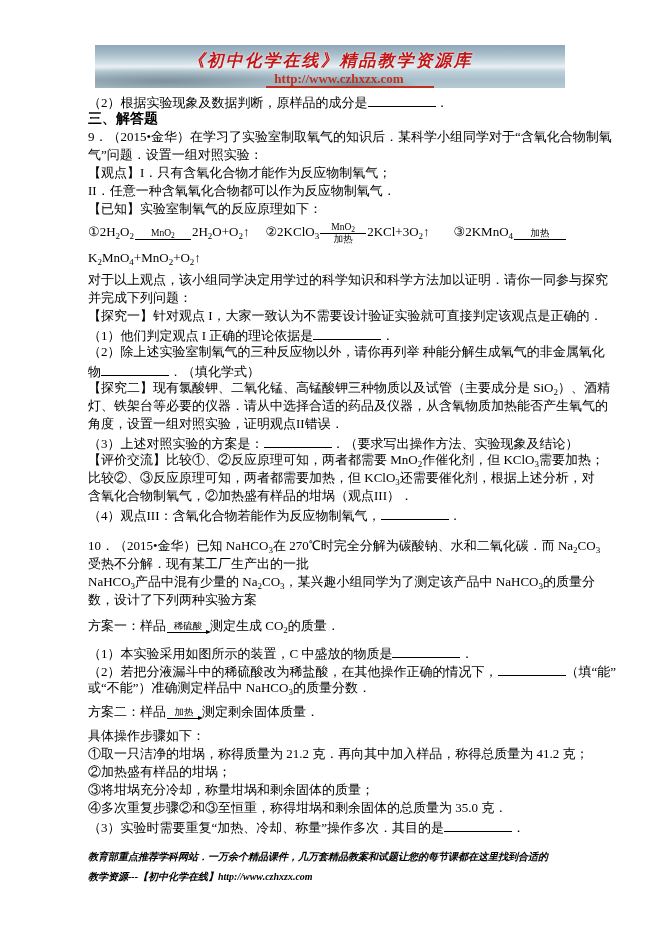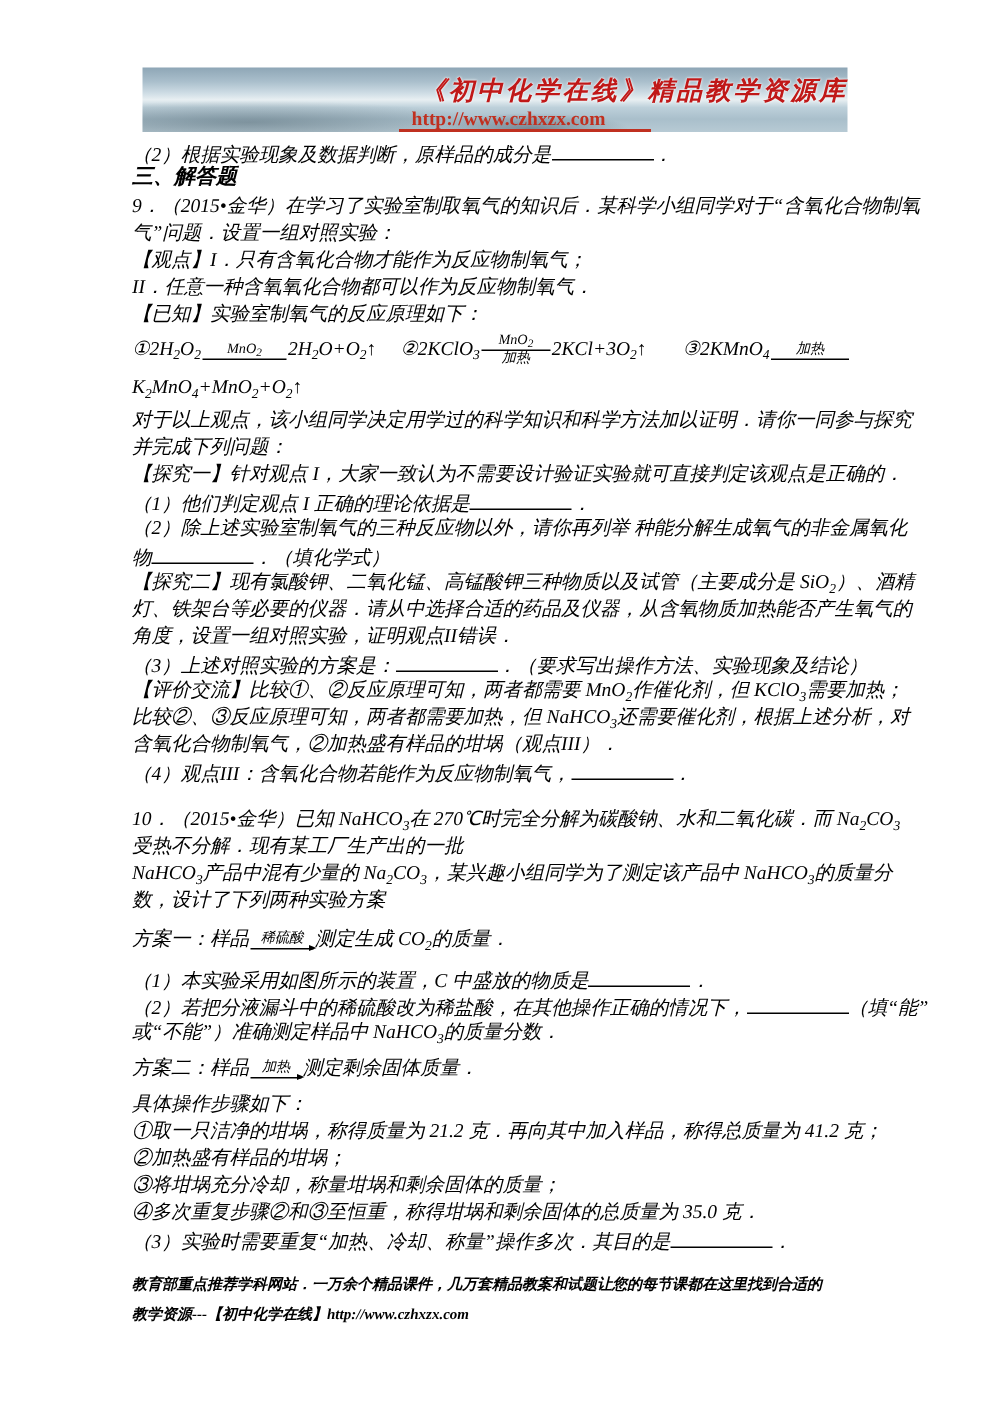--- a/index.html
+++ b/index.html
@@ -5,29 +5,29 @@
   html,body{margin:0;padding:0;background:#ffffff;}
   #page{position:relative;width:661px;height:935px;background:#ffffff;overflow:hidden;
         font-family:"Liberation Serif", serif;color:#000;}
   
   #banner{position:absolute;left:95px;top:45px;width:470px;height:43px;
           background:linear-gradient(180deg,#8ea6b6 0%,#aabfcc 22%,#cfdde5 40%,#e8eff2 50%,#bdd0da 62%,#a9bfcb 80%,#b7cad4 100%);
           overflow:visible;}
   #banner .shade{position:absolute;left:0;top:0;width:100%;height:100%;
           background:radial-gradient(ellipse at 15% 85%, rgba(40,60,70,.35) 0%, rgba(40,60,70,0) 28%),
                      radial-gradient(ellipse at 55% 95%, rgba(30,45,55,.4) 0%, rgba(30,45,55,0) 18%);}
-  #banner-title{position:absolute;left:0;right:0;top:4px;text-align:right;
+  #banner-title{position:absolute;left:0;right:0;top:4px;text-align:center;
           font-weight:bold;font-size:17px;letter-spacing:2px;color:#c01818;
           font-style:italic;text-shadow:0 0 2px #f5f8fa,0 0 1px #ffffff;white-space:nowrap;}
   #banner-url{position:absolute;left:0;right:-40px;top:26px;text-align:center;
           font-weight:bold;font-size:13px;color:#c03020;border-bottom:0;white-space:nowrap;}
   #banner-url span{border-bottom:2px solid #c03020;padding:0 30px 0 8px;}
   
   #doc{position:absolute;left:88px;top:92px;width:505px;}
-  .line{white-space:nowrap;font-size:13px;height:18px;line-height:18px;font-style:italic;}
+  .line{white-space:nowrap;font-size:13px;height:18px;line-height:18px;}
   .line.tall{height:auto;line-height:18px;}
   .line.heading{font-weight:bold;font-size:14px;}
   .line.footer{font-style:italic;font-weight:bold;font-size:10px;height:20px;line-height:20px;}
   sub.s{font-size:9px;line-height:0;vertical-align:-3px;}
   .blank{display:inline-block;border-bottom:1px solid #000;height:14px;}
   .sp{display:inline-block;height:1px;}
   .cond{display:inline-flex;flex-direction:column;align-items:center;vertical-align:middle;
         font-size:9.5px;line-height:11px;margin:0 1px;}
   .cond .ctop{display:block;padding:0 2px;}
   .cond .cbot{display:block;padding:0 2px;}
@@ -69,21 +69,21 @@
       <div class="line"><span>并完成下列问题：</span></div>
       <div class="line"><span>【探究一】针对观点 I，大家一致认为不需要设计验证实验就可直接判定该观点是正确的．</span></div>
       <div class="line"><span>（1）他们判定观点 I 正确的理论依据是</span><span class="blank" style="width: 68px;"></span><span>．</span></div>
       <div class="line"><span>（2）除上述实验室制氧气的三种反应物以外，请你再列举 种能分解生成氧气的非金属氧化</span></div>
       <div class="line"><span>物</span><span class="blank" style="width: 68px;"></span><span>．（填化学式）</span></div>
       <div class="line"><span>【探究二】现有氯酸钾、二氧化锰、高锰酸钾三种物质以及试管（主要成分是 SiO</span><sub class="s">2</sub><span>）、酒精</span></div>
       <div class="line"><span>灯、铁架台等必要的仪器．请从中选择合适的药品及仪器，从含氧物质加热能否产生氧气的</span></div>
       <div class="line"><span>角度，设置一组对照实验，证明观点II错误．</span></div>
       <div class="line"><span>（3）上述对照实验的方案是：</span><span class="blank" style="width: 68px;"></span><span>．（要求写出操作方法、实验现象及结论）</span></div>
       <div class="line"><span>【评价交流】比较①、②反应原理可知，两者都需要 MnO</span><sub class="s">2</sub><span>作催化剂，但 KClO</span><sub class="s">3</sub><span>需要加热；</span></div>
-      <div class="line"><span>比较②、③反应原理可知，两者都需要加热，但 NaHCO</span><sub class="s">3</sub><span>还需要催化剂，根据上述分析，对</span></div>
+      <div class="line"><span>比较②、③反应原理可知，两者都需要加热，但 KClO</span><sub class="s">3</sub><span>还需要催化剂，根据上述分析，对</span></div>
       <div class="line"><span>含氧化合物制氧气，②加热盛有样品的坩埚（观点III）．</span></div>
       <div class="line"><span>（4）观点III：含氧化合物若能作为反应物制氧气，</span><span class="blank" style="width: 68px;"></span><span>．</span></div>
       <div class="line" style="margin-top: 14px;"><span>10．（2015•金华）已知 NaHCO</span><sub class="s">3</sub><span>在 270℃时完全分解为碳酸钠、水和二氧化碳．而 Na</span><sub class="s">2</sub><span>CO</span><sub class="s">3</sub></div>
       <div class="line"><span>受热不分解．现有某工厂生产出的一批</span></div>
       <div class="line"><span>NaHCO</span><sub class="s">3</sub><span>产品中混有少量的 Na</span><sub class="s">2</sub><span>CO</span><sub class="s">3</sub><span>，某兴趣小组同学为了测定该产品中 NaHCO</span><sub class="s">3</sub><span>的质量分</span></div>
       <div class="line"><span>数，设计了下列两种实验方案</span></div>
       <div class="line tall" style="margin-top: 8px; margin-bottom: 8px;"><span>方案一：样品</span><span class="cond head" style="min-width: 42px;">
           <span class="ctop"><span>稀硫酸</span></span>
           <span class="cshaft"></span>
         </span><span>测定生成 CO</span><sub class="s">2</sub><span>的质量．</span></div>

